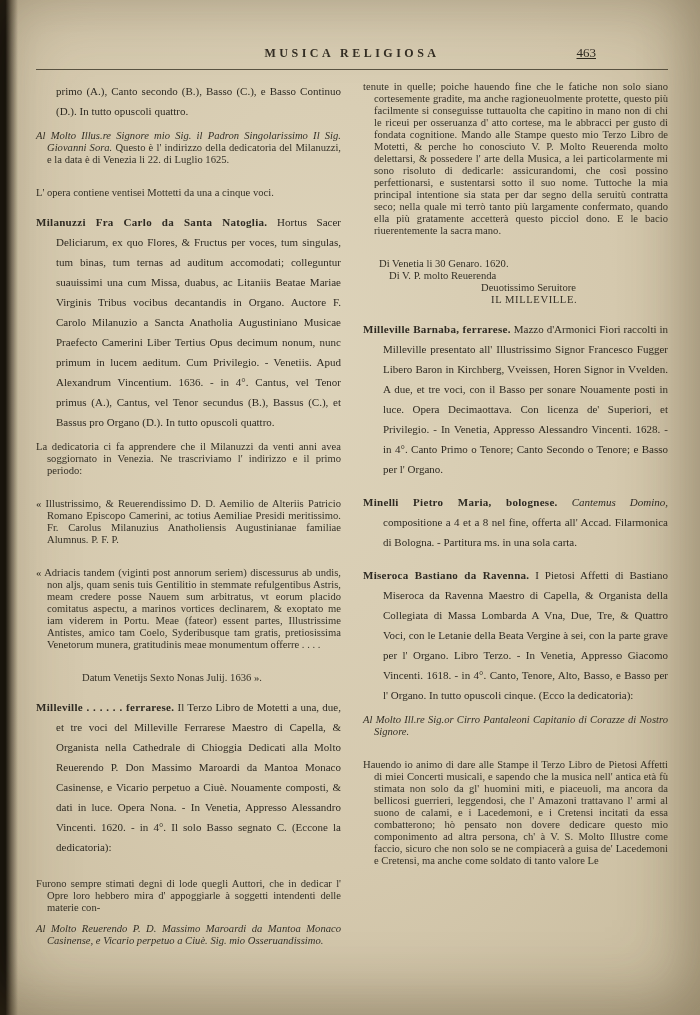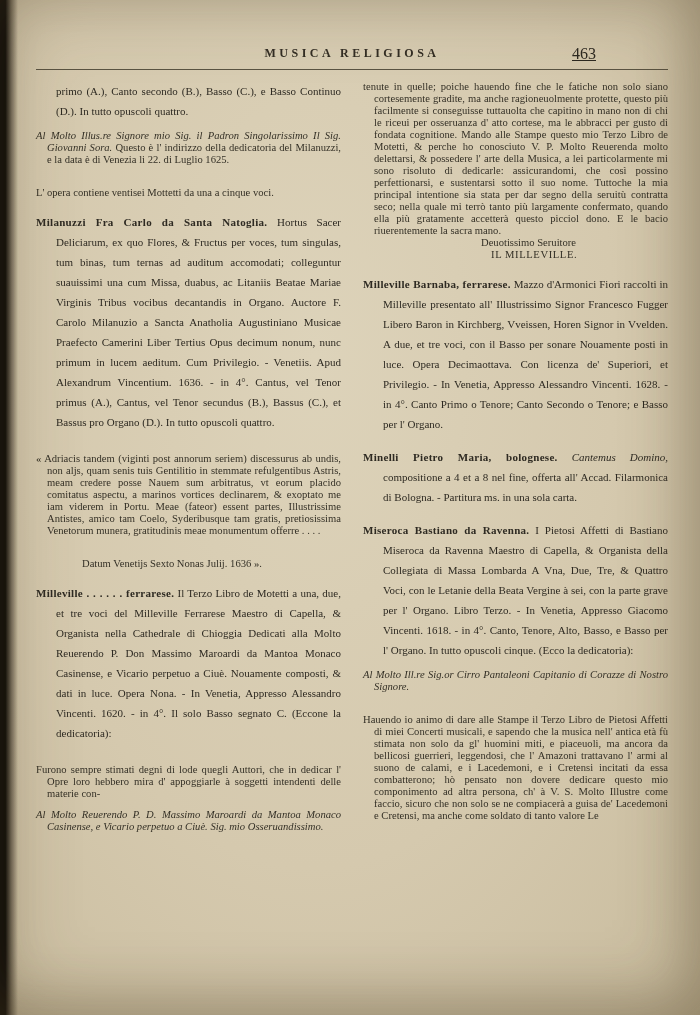--- a/index.html
+++ b/index.html
@@ -21,21 +21,21 @@
     position: absolute; inset: 0; pointer-events: none; z-index: 3;
     box-shadow: inset 0 0 80px rgba(78,64,38,0.30), inset -14px -18px 50px rgba(78,64,38,0.22);
   }
   .content { position: absolute; left: 36px; right: 32px; top: 46px; z-index: 1; }
 
   header { position: relative; height: 18px; }
   .running-title {
     position: absolute; left: 0; right: 0; top: 0; text-align: center;
     font-size: 12px; letter-spacing: 3.5px; color: #332e24; font-weight: bold;
   }
-  .page-number { position: absolute; right: 72px; top: -1px; font-size: 16px; color: #2c2820; text-decoration: underline; }
+  .page-number { position: absolute; right: 72px; top: -1px; font-size: 13px; color: #2c2820; text-decoration: underline; }
   .rule { border-top: 1px solid #5a5342; margin-top: 5px; }
 
   .columns { display: flex; gap: 22px; margin-top: 11px; }
   .col { flex: 1; min-width: 0; }
 
   p { margin: 0; }
   .body { font-size: 11px; line-height: 20px; text-align: justify; }
   .note { font-size: 10.6px; line-height: 12px; text-align: justify; color: #343026; }
   .indent { padding-left: 20px; }
   .hang-lg { padding-left: 20px; text-indent: -20px; }
@@ -73,34 +73,38 @@
 
         <p class="note hang-sm mt-md">
           <span class="i">Al Molto Illus.re Signore mio Sig. il Padron Singolarissimo Il Sig. Giovanni Sora.</span><span> Questo è l' indirizzo della dedicatoria del Milanuzzi, e la data è di Venezia li 22. di Luglio 1625.</span>
         </p>
         <p class="note hang-sm mt-xs">L' opera contiene ventisei Mottetti da una a cinque voci.</p>
 
         <p class="body hang-lg mt-lg">
           <span class="lead">Milanuzzi Fra Carlo da Santa Natoglia.</span><span> Hortus Sacer Deliciarum, ex quo Flores, &amp; Fructus per voces, tum singulas, tum binas, tum ternas ad auditum accomodati; colleguntur suauissimi una cum Missa, duabus, ac Litaniis Beatae Mariae Virginis Tribus vocibus decantandis in Organo. Auctore F. Carolo Milanuzio a Sancta Anatholia Augustiniano Musicae Praefecto Camerini Liber Tertius Opus decimum nonum, nunc primum in lucem aeditum. Cum Privilegio. - Venetiis. Apud Alexandrum Vincentium. 1636. - in 4°. Cantus, vel Tenor primus (A.), Cantus, vel Tenor secundus (B.), Bassus (C.), et Bassus pro Organo (D.). In tutto opuscoli quattro.</span>
         </p>
 
+        <p class="note hang-sm mt-md">La dedicatoria ci fa apprendere che il Milanuzzi da venti anni avea soggiornato in Venezia. Ne trascriviamo l' indirizzo e il primo periodo:</p>
+        <p class="note hang-sm mt-xs">« Illustrissimo, &amp; Reuerendissimo D. D. Aemilio de Alteriis Patricio Romano Episcopo Camerini, ac totius Aemiliae Presidi meritissimo. Fr. Carolus Milanuzius Anatholiensis Augustinianae familiae Alumnus. P. F. P.</p>
         <p class="note hang-sm mt-xs">« Adriacis tandem (viginti post annorum seriem) discessurus ab undis, non aljs, quam senis tuis Gentilitio in stemmate refulgentibus Astris, meam credere posse Nauem sum arbitratus, vt eorum placido comitatus aspectu, a marinos vortices declinarem, &amp; exoptato me iam viderem in Portu. Meae (fateor) essent partes, Illustrissime Antistes, amico tam Coelo, Syderibusque tam gratis, pretiosissima Venetorum munera, gratitudinis meae monumentum offerre . . . .</p>
         <p class="note datum mt-xs">Datum Venetijs Sexto Nonas Julij. 1636 ».</p>
 
         <p class="body hang-lg mt-lg">
           <span class="lead">Milleville . . . . . . ferrarese.</span><span> Il Terzo Libro de Motetti a una, due, et tre voci del Milleville Ferrarese Maestro di Capella, &amp; Organista nella Cathedrale di Chioggia Dedicati alla Molto Reuerendo P. Don Massimo Maroardi da Mantoa Monaco Casinense, e Vicario perpetuo a Ciuè. Nouamente composti, &amp; dati in luce. Opera Nona. - In Venetia, Appresso Alessandro Vincenti. 1620. - in 4°. Il solo Basso segnato C. (Eccone la dedicatoria):</span>
         </p>
 
         <p class="note hang-sm mt-xs">Furono sempre stimati degni di lode quegli Auttori, che in dedicar l' Opre loro hebbero mira d' appoggiarle à soggetti intendenti delle materie con-</p>
         <p class="note hang-sm mt-md i">Al Molto Reuerendo P. D. Massimo Maroardi da Mantoa Monaco Casinense, e Vicario perpetuo a Ciuè. Sig. mio Osseruandissimo.</p>
       </div>
 
       <div class="col">
         <p class="note hang-sm">tenute in quelle; poiche hauendo fine che le fatiche non solo siano cortesemente gradite, ma anche ragioneuolmente protette, questo più facilmente si conseguisse tuttauolta che capitino in mano non di chi le riceui per osseruanza d' atto cortese, ma le abbracci per gusto di fondata cognitione. Mando alle Stampe questo mio Terzo Libro de Motetti, &amp; perche ho conosciuto V. P. Molto Reuerenda molto delettarsi, &amp; possedere l' arte della Musica, a lei particolarmente mi sono risoluto di dedicarle: assicurandomi, che così possino perfettionarsi, e sustentarsi sotto il suo nome. Tuttoche la mia principal intentione sia stata per dar segno della seruitù contratta seco; nella quale mi terrò tanto più largamente confermato, quando ella più gratamente accetterà questo picciol dono. E le bacio riuerentemente la sacra mano.</p>
 
+        <p class="note sig-a mt-xs">Di Venetia li 30 Genaro. 1620.</p>
+        <p class="note sig-b">Di V. P. molto Reuerenda</p>
         <p class="note sig-c">Deuotissimo Seruitore</p>
         <p class="note sig-d">IL MILLEVILLE.</p>
 
         <p class="body hang-lg mt-lg">
           <span class="lead">Milleville Barnaba, ferrarese.</span><span> Mazzo d'Armonici Fiori raccolti in Milleville presentato all' Illustrissimo Signor Francesco Fugger Libero Baron in Kirchberg, Vveissen, Horen Signor in Vvelden. A due, et tre voci, con il Basso per sonare Nouamente posti in luce. Opera Decimaottava. Con licenza de' Superiori, et Privilegio. - In Venetia, Appresso Alessandro Vincenti. 1628. - in 4°. Canto Primo o Tenore; Canto Secondo o Tenore; e Basso per l' Organo.</span>
         </p>
 
         <p class="body hang-lg mt-lg">
           <span class="lead">Minelli Pietro Maria, bolognese.</span><span class="i"> Cantemus Domino,</span><span> compositione a 4 et a 8 nel fine, offerta all' Accad. Filarmonica di Bologna. - Partitura ms. in una sola carta.</span>
         </p>

